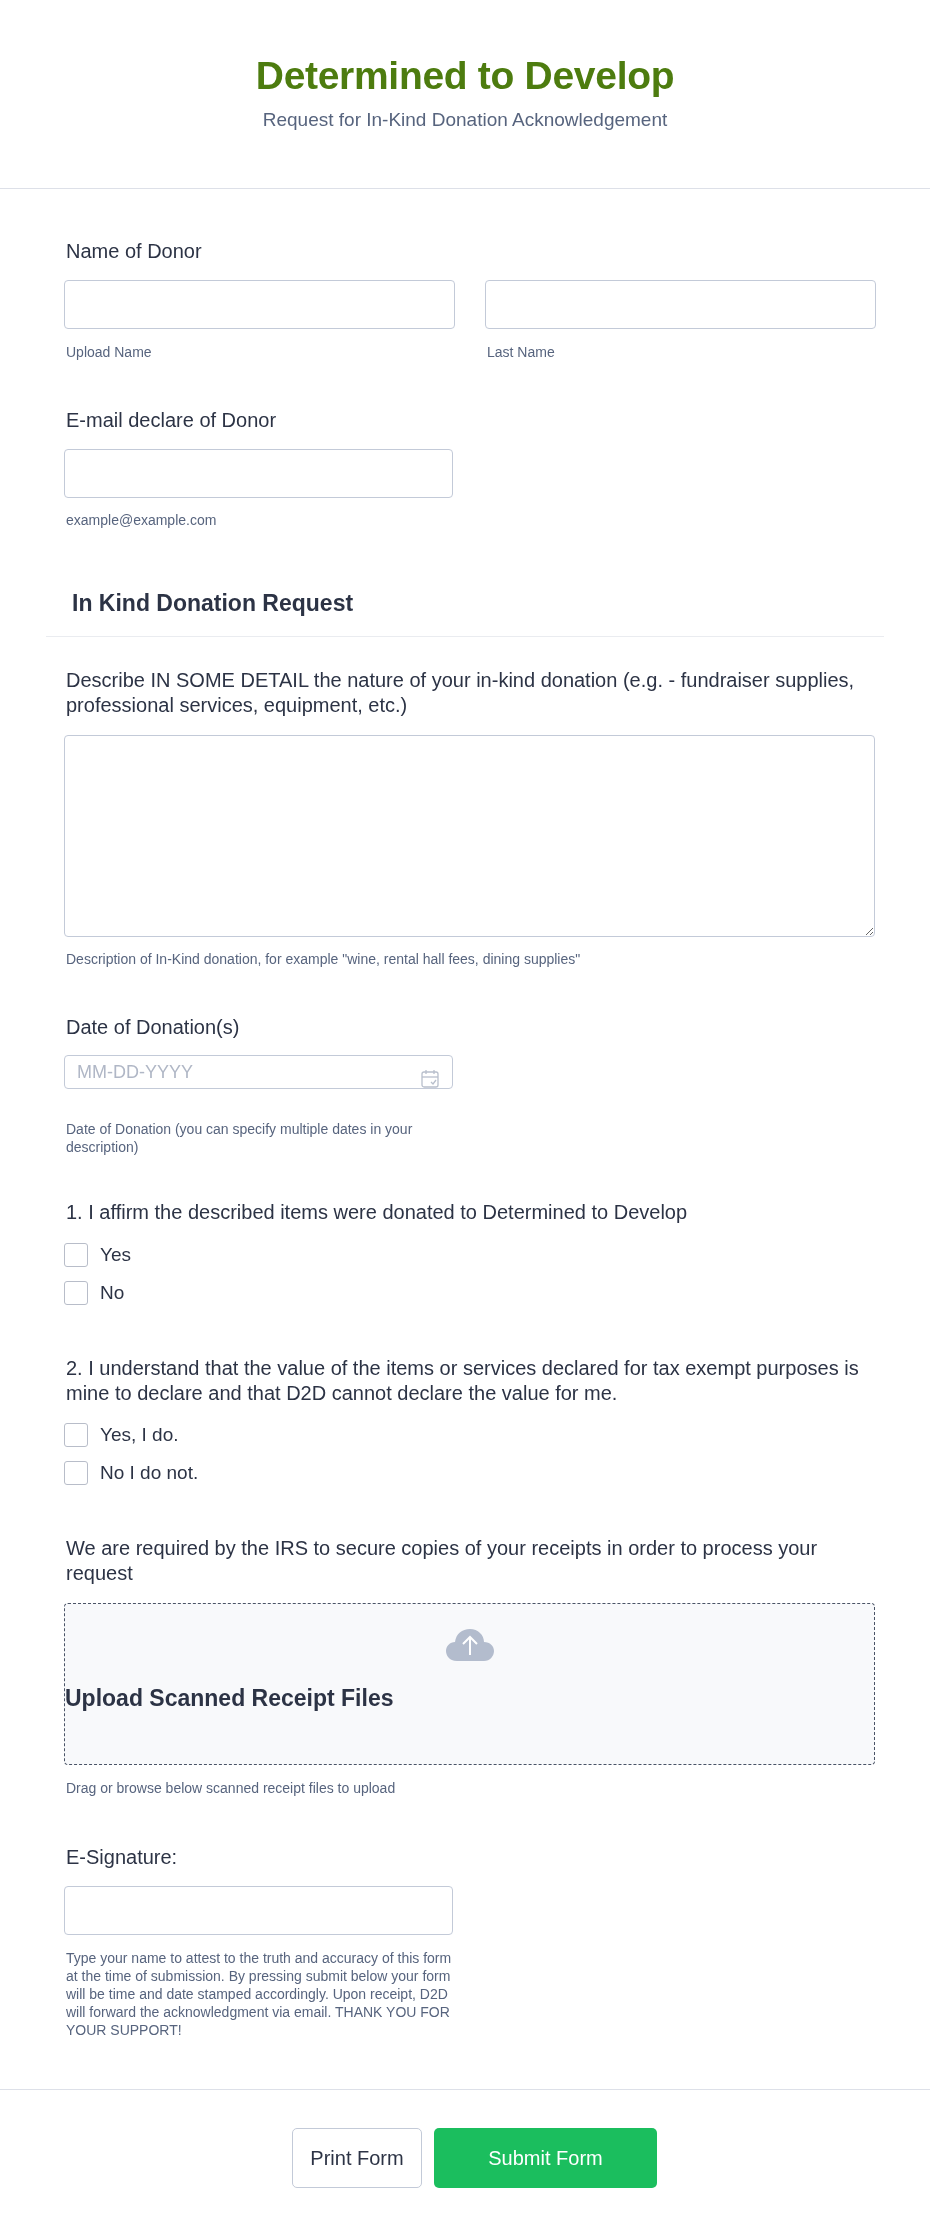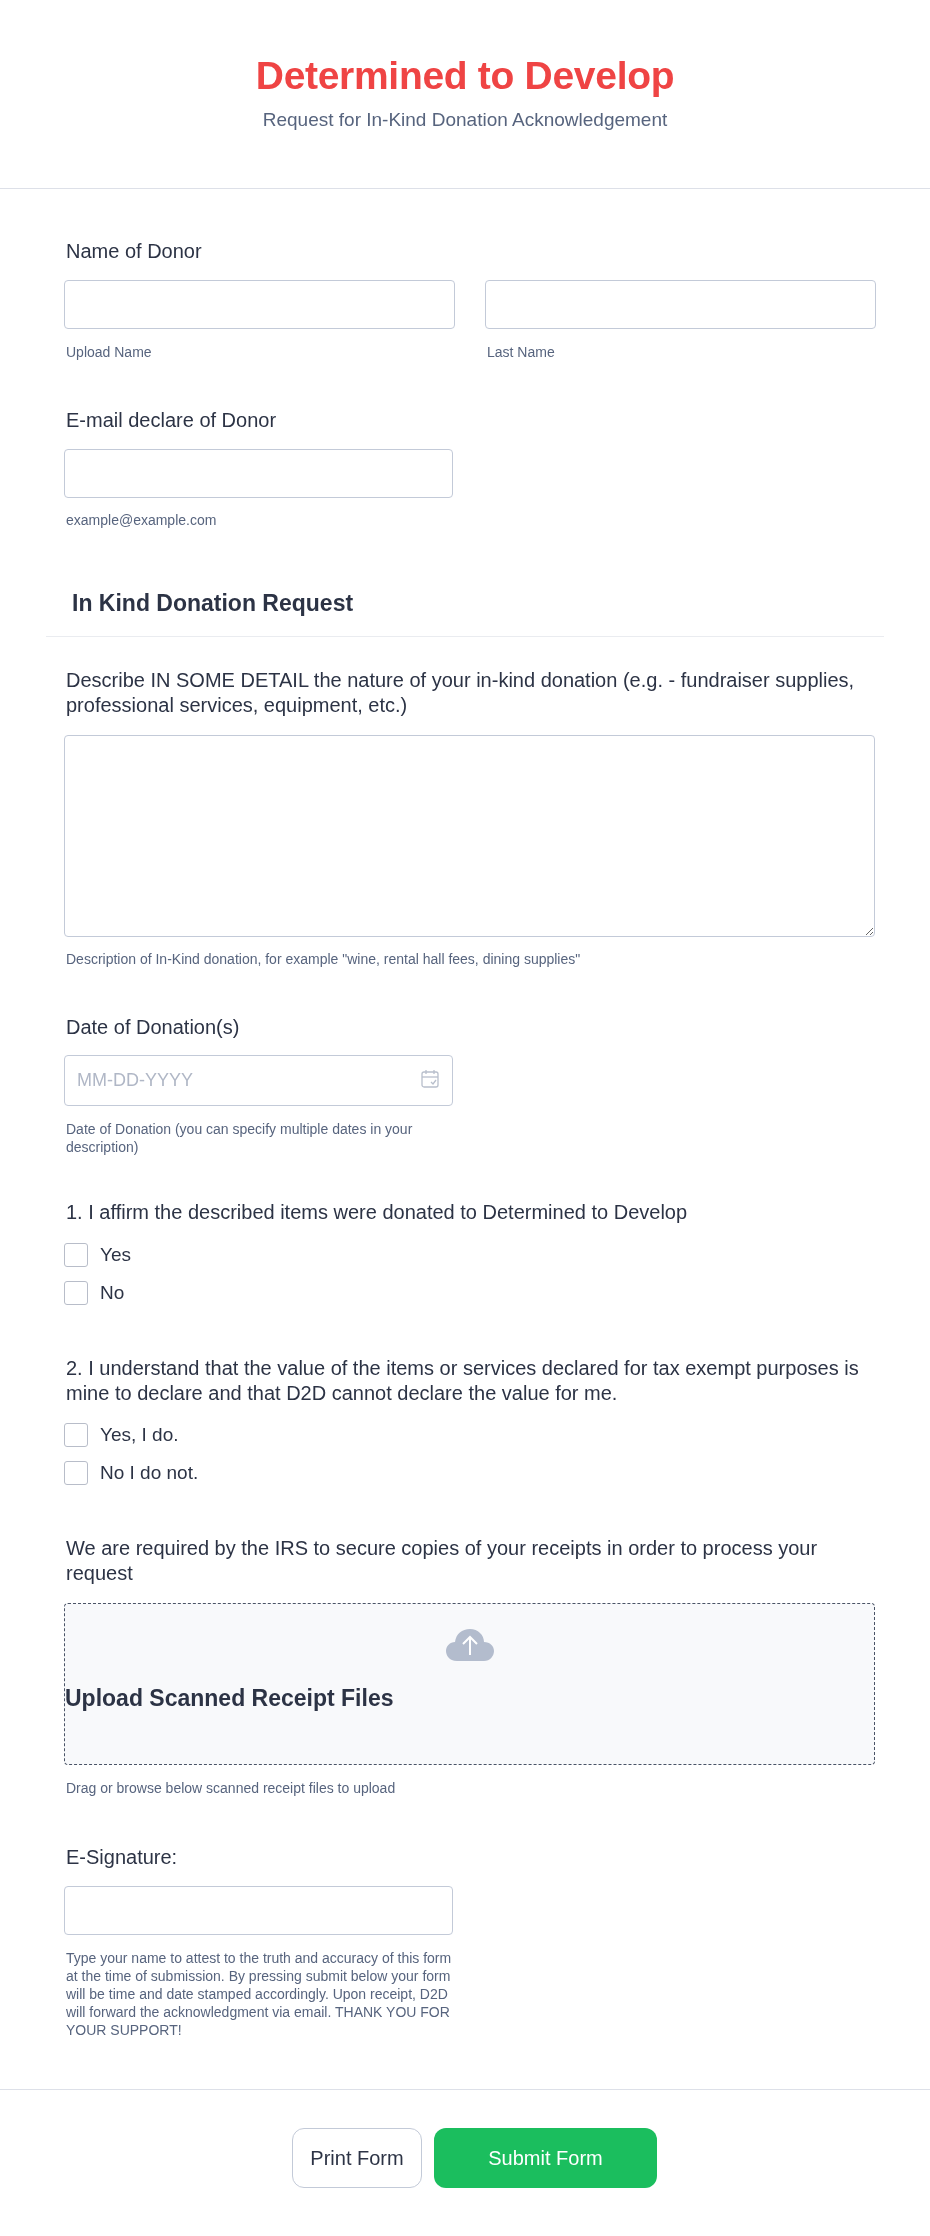--- a/index.html
+++ b/index.html
@@ -12,21 +12,21 @@
     }
     .header {
       height: 189px;
       border-bottom: 1px solid #dde0e8;
       text-align: center;
       padding-top: 52px;
     }
     .header h1 {
       font-size: 39px;
       font-weight: 700;
-      color: #ef4444;
+      color: #4d7c0f;
       line-height: 48px;
       letter-spacing: -0.3px;
     }
     .header .subtitle {
       margin-top: 8px;
       font-size: 19px;
       color: #57647e;
       line-height: 24px;
     }
     .form-body { position: relative; }
@@ -117,21 +117,21 @@
     .footer {
       position: absolute;
       top: 2089px;
       left: 0;
       width: 930px;
       height: 147px;
       border-top: 1px solid #dde0e8;
     }
     .btn {
       position: absolute;
-      border-radius: 12px;
+      border-radius: 5px;
       font-family: "Liberation Sans", sans-serif;
       font-size: 20px;
       cursor: pointer;
     }
     .btn-print {
       left: 292px; top: 38px;
       width: 130px; height: 60px;
       background: #fff;
       border: 1px solid #c3cad8;
       color: #2c3345;
@@ -165,21 +165,21 @@
   <div class="abs sublabel" style="left:66px; top:322px;">example@example.com</div>
 
   <div class="abs section-title" style="left:72px; top:400px;">In Kind Donation Request</div>
   <div class="abs divider" style="left:46px; top:447px; width:838px;"></div>
 
   <div class="abs label" style="left:66px; top:479px; width:800px; line-height:25px;">Describe IN SOME DETAIL the nature of your in-kind donation (e.g. - fundraiser supplies, professional services, equipment, etc.)</div>
   <textarea class="abs input" style="left: 64px; top: 546px; width: 811px;"></textarea>
   <div class="abs sublabel" style="left:66px; top:761px;">Description of In-Kind donation, for example "wine, rental hall fees, dining supplies"</div>
 
   <div class="abs label" style="left:66px; top:826px;">Date of Donation(s)</div>
-  <div class="date-wrap" style="left:64px; top:866px; width:389px; height:51px;">
+  <div class="date-wrap" style="left:64px; top:866px; width:389px; height:34px;">
     <input class="input" type="text" placeholder="MM-DD-YYYY" style="">
     <svg class="cal-icon" viewBox="0 0 18 20">
       <rect x="1" y="3" width="16" height="15" rx="2" fill="none" stroke="#b8bfcc" stroke-width="1.3"></rect>
       <line x1="1" y1="8" x2="17" y2="8" stroke="#b8bfcc" stroke-width="1.3"></line>
       <line x1="5" y1="1" x2="5" y2="5" stroke="#b8bfcc" stroke-width="1.3"></line>
       <line x1="13" y1="1" x2="13" y2="5" stroke="#b8bfcc" stroke-width="1.3"></line>
       <polyline points="10,13 12,15 15,11" fill="none" stroke="#b8bfcc" stroke-width="1.3"></polyline>
     </svg>
   </div>
   <div class="abs sublabel" style="left:66px; top:931px; width:380px;">Date of Donation (you can specify multiple dates in your description)</div>

